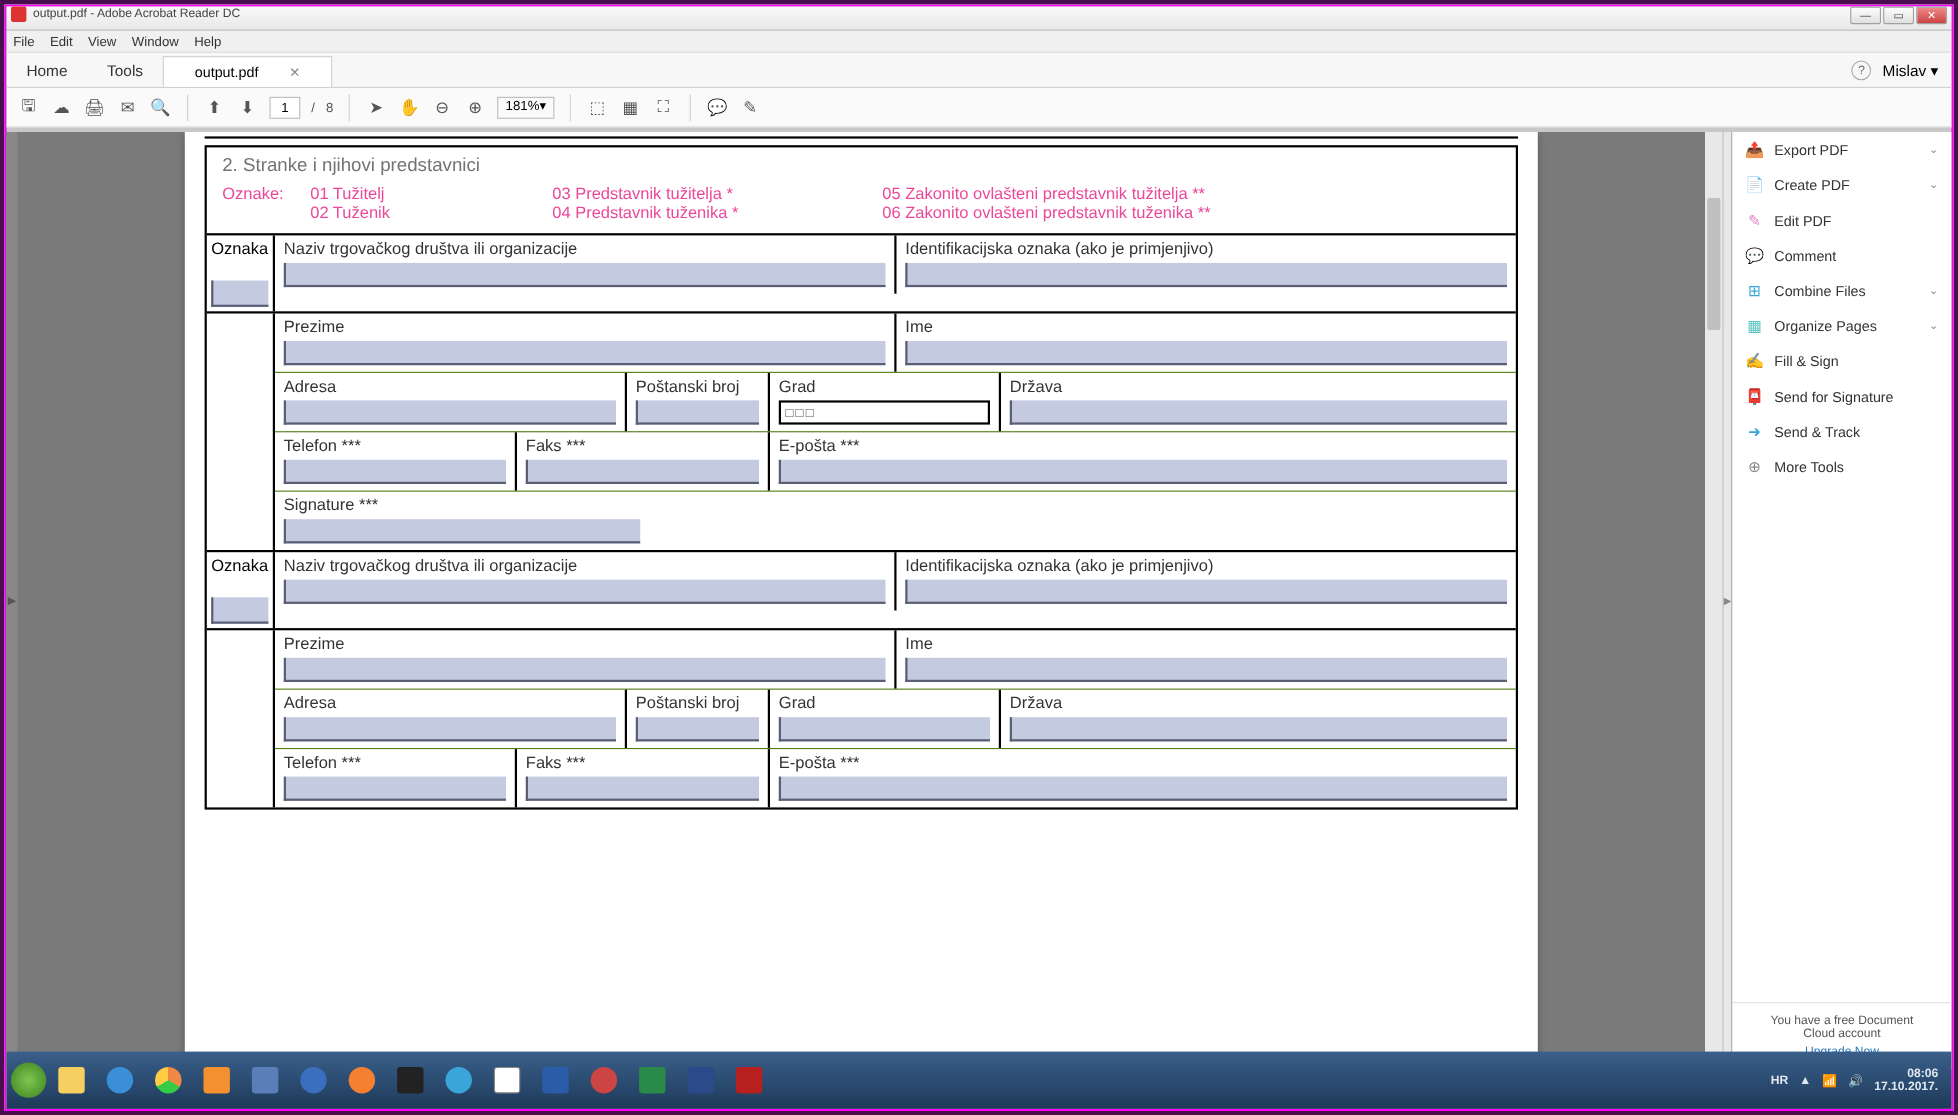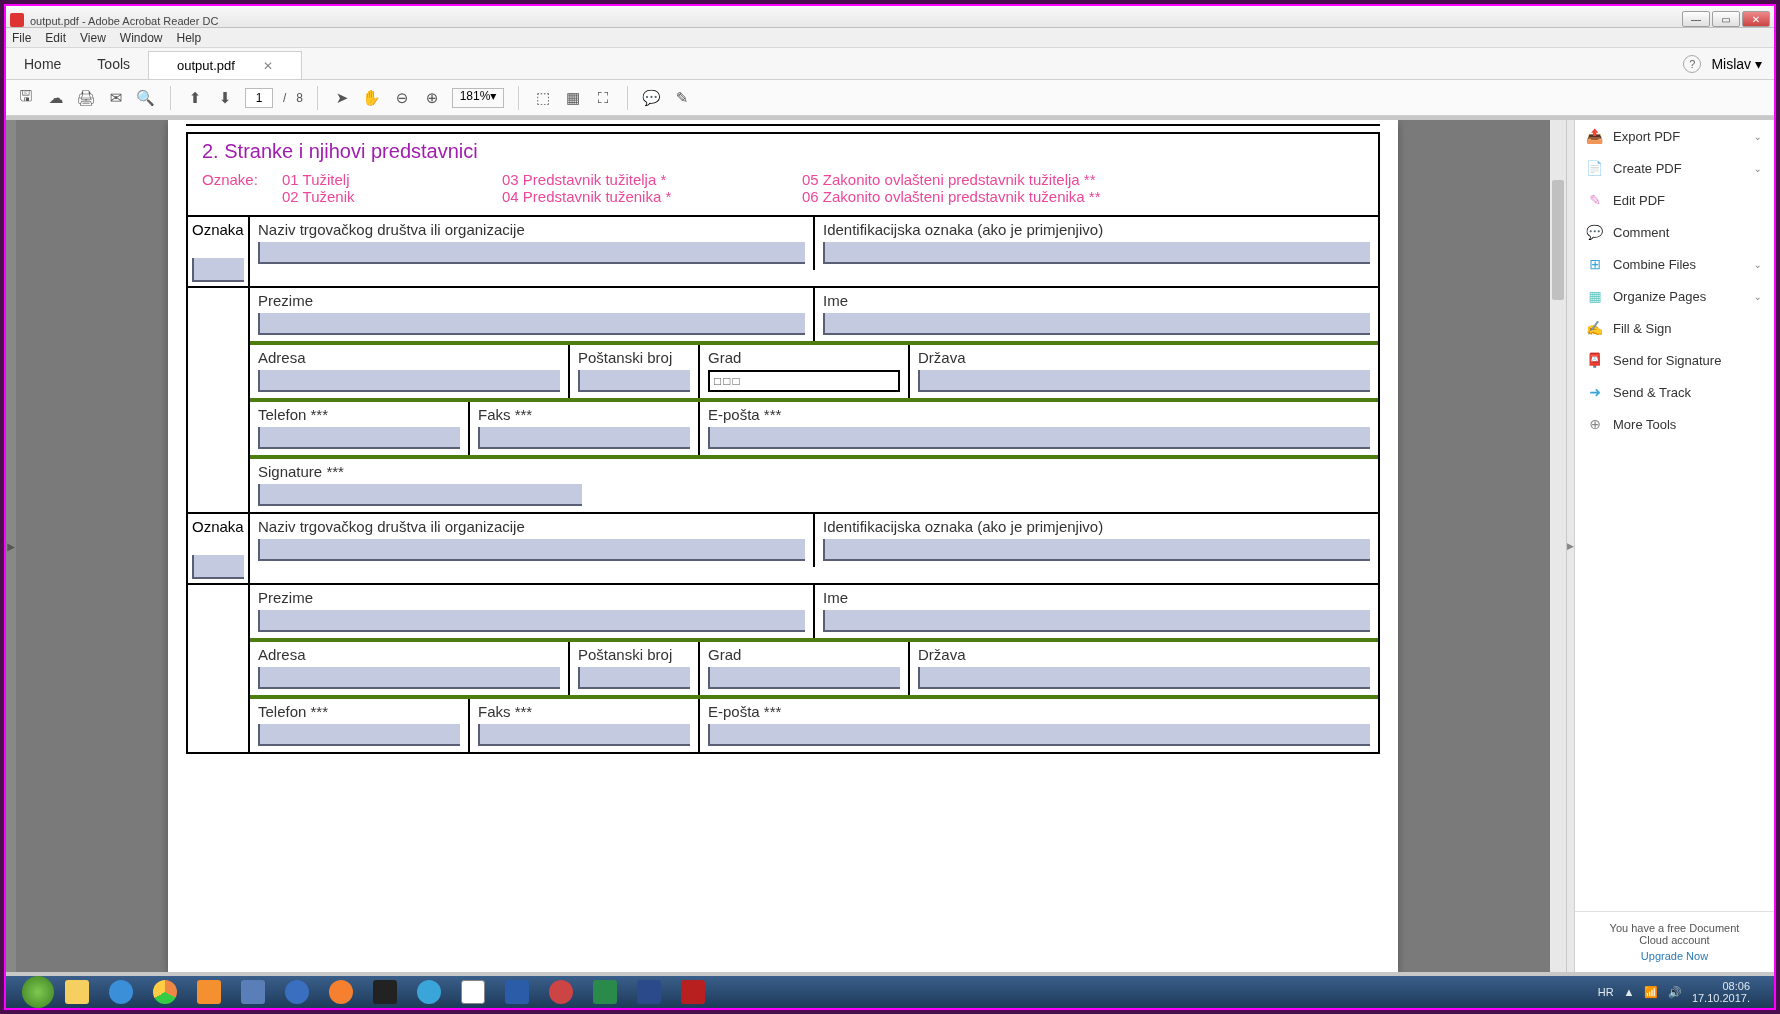--- a/index.html
+++ b/index.html
@@ -1,20 +1,20 @@
 <!DOCTYPE html>
 <html><head>
 <meta charset="utf-8">
 <style>
 * { margin: 0; padding: 0; box-sizing: border-box; font-family: "Segoe UI", Tahoma, sans-serif; }
 body { background: #c8c8c8; overflow: hidden; width: 1780px; height: 1014px; position: relative; border: 4px solid #4a0e4e; }
 .outer-border { border: 2px solid #ff00ff; width: 100%; height: 100%; position: relative; }
 
 
-.titlebar { height: 22px; background: linear-gradient(#f8f8f8,#e8e8e8); border-bottom: 1px solid #c0c0c0; display: flex; align-items: flex-end; padding: 0 4px; font-size: 11px; color: #444; }
+.titlebar { height: 22px; background: linear-gradient(#f8f8f8,#e8e8e8); border-bottom: 1px solid #c0c0c0; display: flex; align-items: flex-start; padding: 0 4px; font-size: 11px; color: #444; }
 .titlebar .app-icon { width: 14px; height: 14px; background: #d33; margin-right: 6px; border-radius: 2px; }
 .titlebar .title-text { flex: 1; }
 .titlebar .win-controls { display: flex; gap: 2px; }
 .titlebar .win-btn { width: 28px; height: 16px; font-size: 10px; display: flex; align-items: center; justify-content: center; border: 1px solid #a0a0a0; background: linear-gradient(#fdfdfd,#e0e0e0); border-radius: 2px; }
 .titlebar .win-btn.close { background: linear-gradient(#e88,#c44); color: #fff; }
 
 
 .menubar { height: 20px; background: #f0f0f0; display: flex; align-items: center; padding: 0 6px; font-size: 12px; gap: 14px; border-bottom: 1px solid #d8d8d8; color: #333; }
 
 
@@ -51,42 +51,42 @@
 .rightpanel { width: 200px; background: #fff; border-left: 1px solid #d0d0d0; display: flex; flex-direction: column; font-size: 13px; }
 .rightpanel .rp-item { display: flex; align-items: center; padding: 8px 12px; gap: 10px; color: #333; }
 .rightpanel .rp-item .rp-ico { width: 16px; height: 16px; display: flex; align-items: center; justify-content: center; font-size: 14px; }
 .rightpanel .rp-item .chev { margin-left: auto; color: #888; font-size: 10px; }
 .rightpanel .promo { margin-top: auto; text-align: center; padding: 10px; font-size: 11px; color: #555; border-top: 1px solid #e0e0e0; }
 .rightpanel .promo .link { color: #2a7ab8; display: block; margin-top: 4px; }
 
 
 .form-box { border: 2px solid #000; margin: 6px 18px 0 18px; }
 .form-header { padding: 6px 14px 10px 14px; border-bottom: 2px solid #000; }
-.form-header h2 { font-size: 20px; font-weight: 400; color: #a21caf; margin-bottom: 8px; }
+.form-header h2 { font-size: 17px; font-weight: 400; color: #737373; margin-bottom: 8px; }
 .legend-row { display: flex; font-size: 15px; color: #ec4899; }
 .legend-row .lbl { width: 80px; }
 .legend-row .col { flex: 1; }
 .form-body { }
 .row-block { display: flex; border-bottom: 2px solid #000; }
 .row-block.nb { border-bottom: none; }
 .oznaka-cell { width: 62px; border-right: 2px solid #000; padding: 4px 4px; font-size: 15px; }
 .oznaka-field { height: 24px; background: #c4cbe0; border-left: 2px solid #5a5f75; border-bottom: 2px solid #5a5f75; margin-top: 20px; }
 .fields-col { flex: 1; }
-.field-row { display: flex; border-bottom: 4px solid #4d7c0f; }
+.field-row { display: flex; border-bottom: 1px solid #4d7c0f; }
 .field-row:last-child { border-bottom: none; }
 .field-cell { border-right: 2px solid #000; padding: 4px 8px 6px 8px; position: relative; }
 .field-cell:last-child { border-right: none; }
 .field-label { font-size: 15px; color: #333; margin-bottom: 4px; }
 .field-input { height: 22px; background: #c4cbe0; border-left: 2px solid #5a5f75; border-bottom: 2px solid #5a5f75; }
 .field-input.active { border: 2px solid #000; background: #fff; padding: 2px 4px; font-size: 12px; letter-spacing: 2px; color: #555; }
 .w-full { flex: 1; }
 .w-half { flex: 1; }
 
 
-.taskbar { position: absolute; left: 0; right: 0; bottom: 0; height: 32px; background: linear-gradient(#3a5f8a,#1e3a5a); display: flex; align-items: center; padding: 0 16px; gap: 2px; }
+.taskbar { position: absolute; left: 0; right: 0; bottom: 0; height: 52px; background: linear-gradient(#3a5f8a,#1e3a5a); display: flex; align-items: center; padding: 0 4px; gap: 2px; font-weight: bold; }
 .taskbar .tb-item { width: 42px; height: 30px; display: flex; align-items: center; justify-content: center; border-radius: 2px; }
 .taskbar .tb-item.start { background: radial-gradient(circle,#7ec850,#3a8020); border-radius: 50%; width: 32px; height: 32px; }
 .taskbar .tb-ico { width: 24px; height: 24px; border-radius: 3px; }
 .taskbar .tray { margin-left: auto; display: flex; align-items: center; gap: 10px; color: #e0e8f0; font-size: 11px; padding-right: 8px; }
 .taskbar .tray .clock { text-align: right; line-height: 1.1; }
 </style>
 </head>
 <body>
 <div class="outer-border">
 

